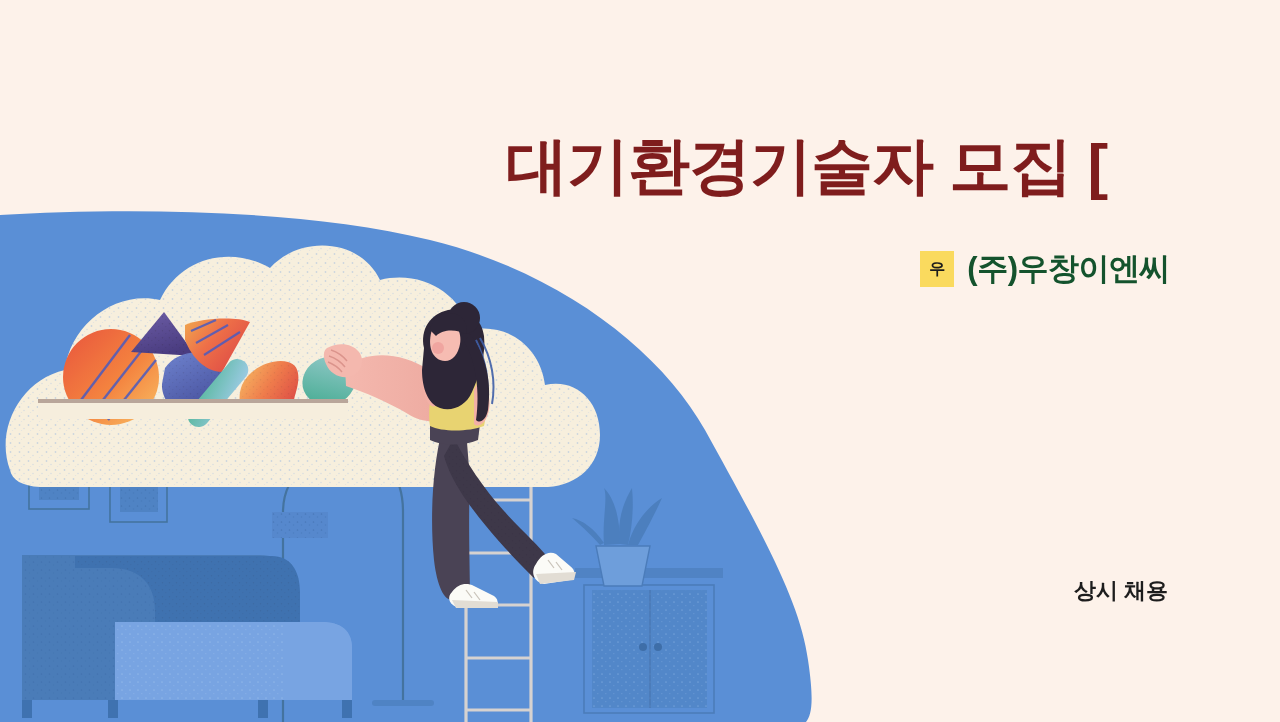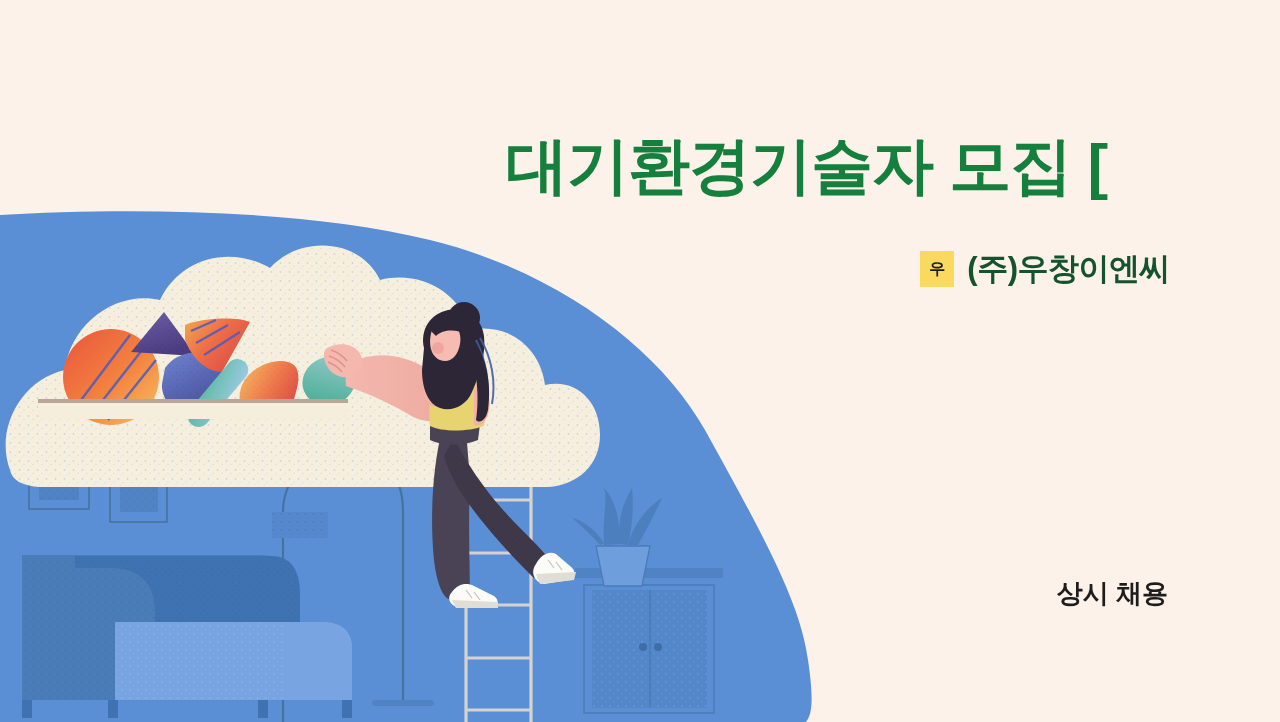--- a/index.html
+++ b/index.html
@@ -32,21 +32,21 @@
   }
   .text-layer > * { pointer-events: auto; }
 
   #job-title {
     position: absolute;
     left: 506px;
     top: 131px;
     width: 700px;
     font-size: 62px;
     font-weight: 700;
-    color: #15803d;
+    color: #7f1d1d;
     letter-spacing: -1px;
     line-height: 1.12;
     white-space: nowrap;
     overflow: hidden;
   }
 
   #company-row {
     position: absolute;
     right: 110px;
     top: 248px;
@@ -71,21 +71,21 @@
     font-weight: 700;
     color: #14532d;
     letter-spacing: -0.5px;
     white-space: nowrap;
   }
 
   #hiring-type {
     position: absolute;
     right: 112px;
     top: 576px;
-    font-size: 26px;
+    font-size: 22px;
     font-weight: 700;
     color: #1d1d1d;
     letter-spacing: 0px;
     white-space: nowrap;
   }
 </style>
 </head>
 <body>
 
 <div id="banner">

